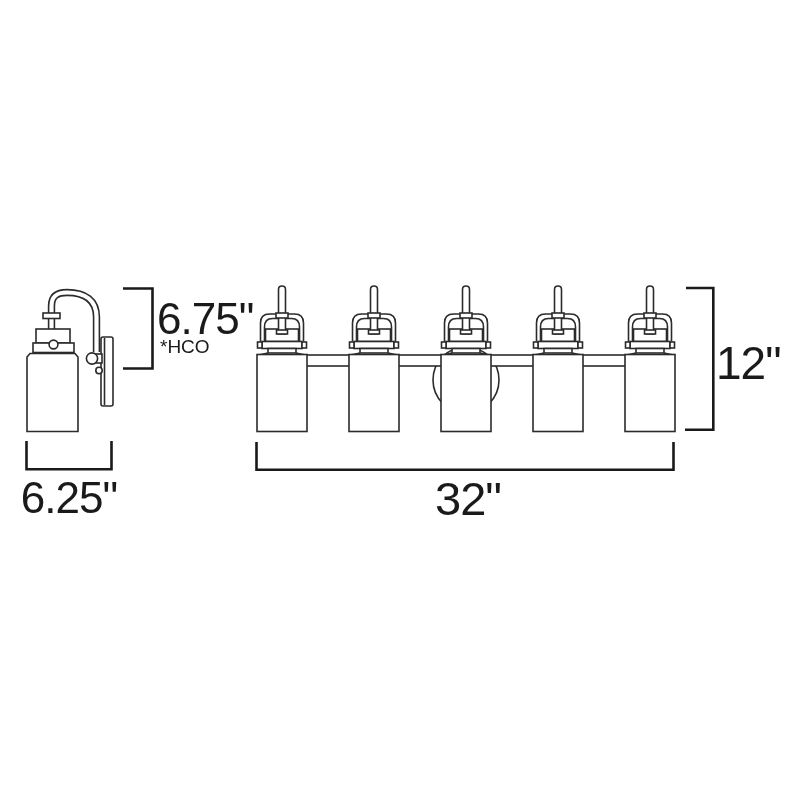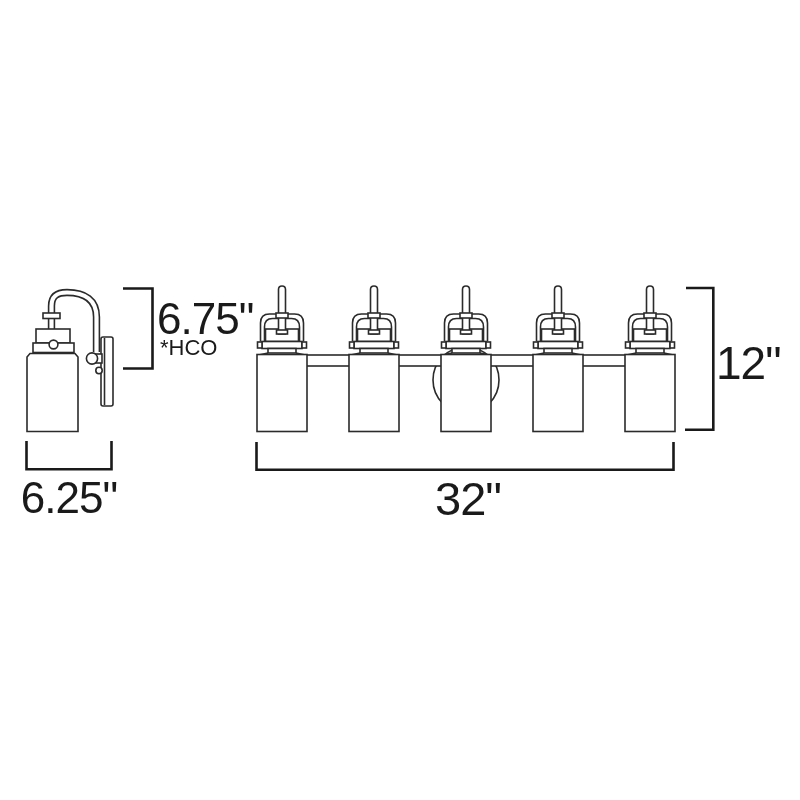--- a/index.html
+++ b/index.html
@@ -1,21 +1,21 @@
 <!DOCTYPE html>
 <html><head>
 <meta charset="utf-8">
 <style>
   html,body{margin:0;padding:0;background:#fff;}
   #canvas{position:relative;width:800px;height:800px;background:#ffffff;overflow:hidden;
           font-family:"Liberation Sans",sans-serif;}
   #drawing{position:absolute;left:0;top:0;}
   .dim{position:absolute;color:#1a1a1a;line-height:1;letter-spacing:-1px;white-space:nowrap;}
   .dim-675{left:157px;top:297px;font-size:44px;}
-  .dim-hco{left:160px;top:337px;font-size:22px;letter-spacing:0;}
+  .dim-hco{left:160px;top:337px;font-size:19px;letter-spacing:0;}
   .dim-625{left:10px;top:476px;font-size:44px;width:118px;text-align:center;}
   .dim-32{left:403px;top:475px;font-size:47px;width:130px;text-align:center;}
   .dim-12{left:716px;top:340px;font-size:46px;}
 </style>
 </head>
 <body>
 
 <div id="canvas">
 
   <svg id="drawing" width="800" height="800" viewBox="0 0 800 800">

